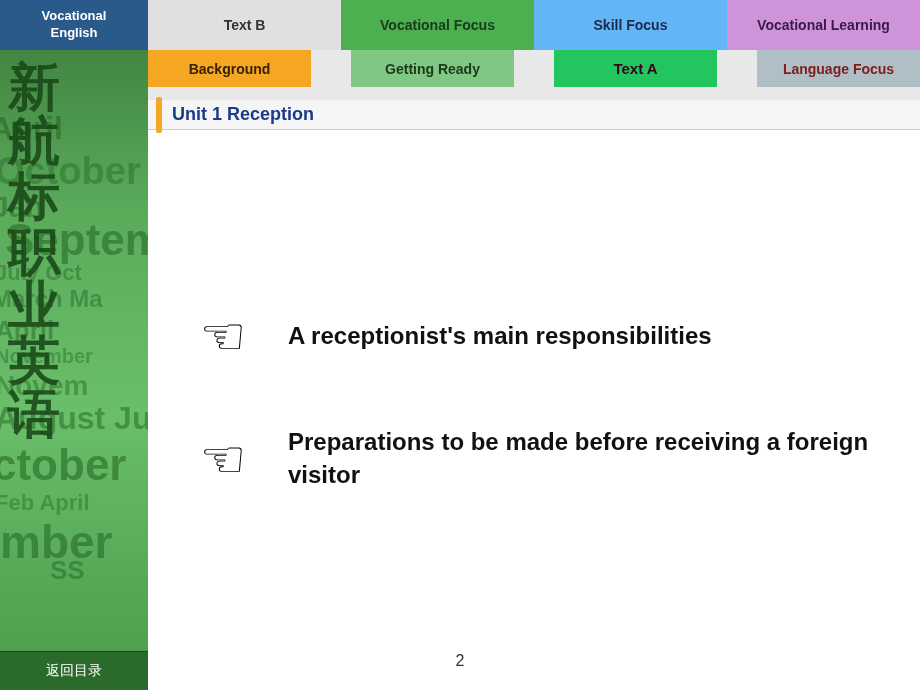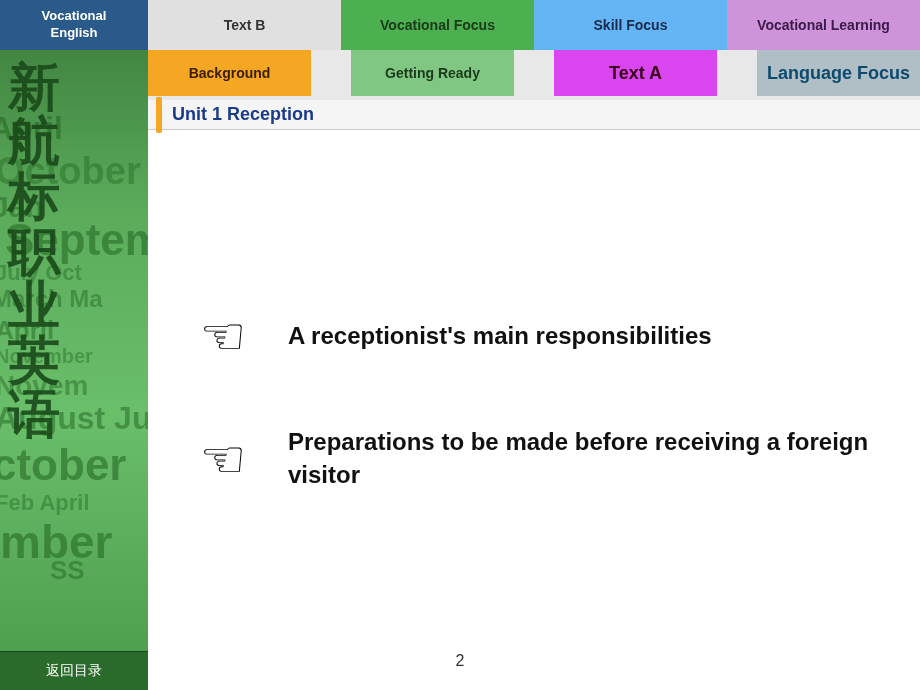--- a/index.html
+++ b/index.html
@@ -112,21 +112,21 @@
       padding: 4px 8px;
     }
 
     .tab-textb { background: #e0e0e0; color: #333; }
     .tab-vocational { background: #4caf50; color: #1a3a1a; }
     .tab-skillfocus { background: #64b5f6; color: #1a2a4a; }
     .tab-practical { background: #ce93d8; color: #3a1a4a; }
 
     .nav-row2 {
       display: flex;
-      height: 46px;
+      height: 37px;
       gap: 40px;
     }
 
     .tab-background {
       background: #f5a623;
       color: #3a2000;
       font-weight: bold;
       display: flex;
       align-items: center;
       justify-content: center;
@@ -140,38 +140,38 @@
       color: #1a3a1a;
       display: flex;
       align-items: center;
       justify-content: center;
       flex: 1;
       font-size: 14px;
       cursor: pointer;
     }
 
     .tab-texta {
-      background: #d946ef;
+      background: #22c55e;
       color: #3a001a;
       display: flex;
       align-items: center;
       justify-content: center;
       flex: 1;
-      font-size: 18px;
+      font-size: 15px;
       cursor: pointer;
     }
 
     .tab-language {
       background: #b0bec5;
-      color: #0c4a6e;
-      display: flex;
-      align-items: center;
-      justify-content: center;
-      flex: 1;
-      font-size: 18px;
+      color: #7f1d1d;
+      display: flex;
+      align-items: center;
+      justify-content: center;
+      flex: 1;
+      font-size: 14px;
       cursor: pointer;
       text-align: right;
     }
 
     
     .unit-bar {
       position: absolute;
       left: 148px;
       top: 100px;
       width: 772px;

